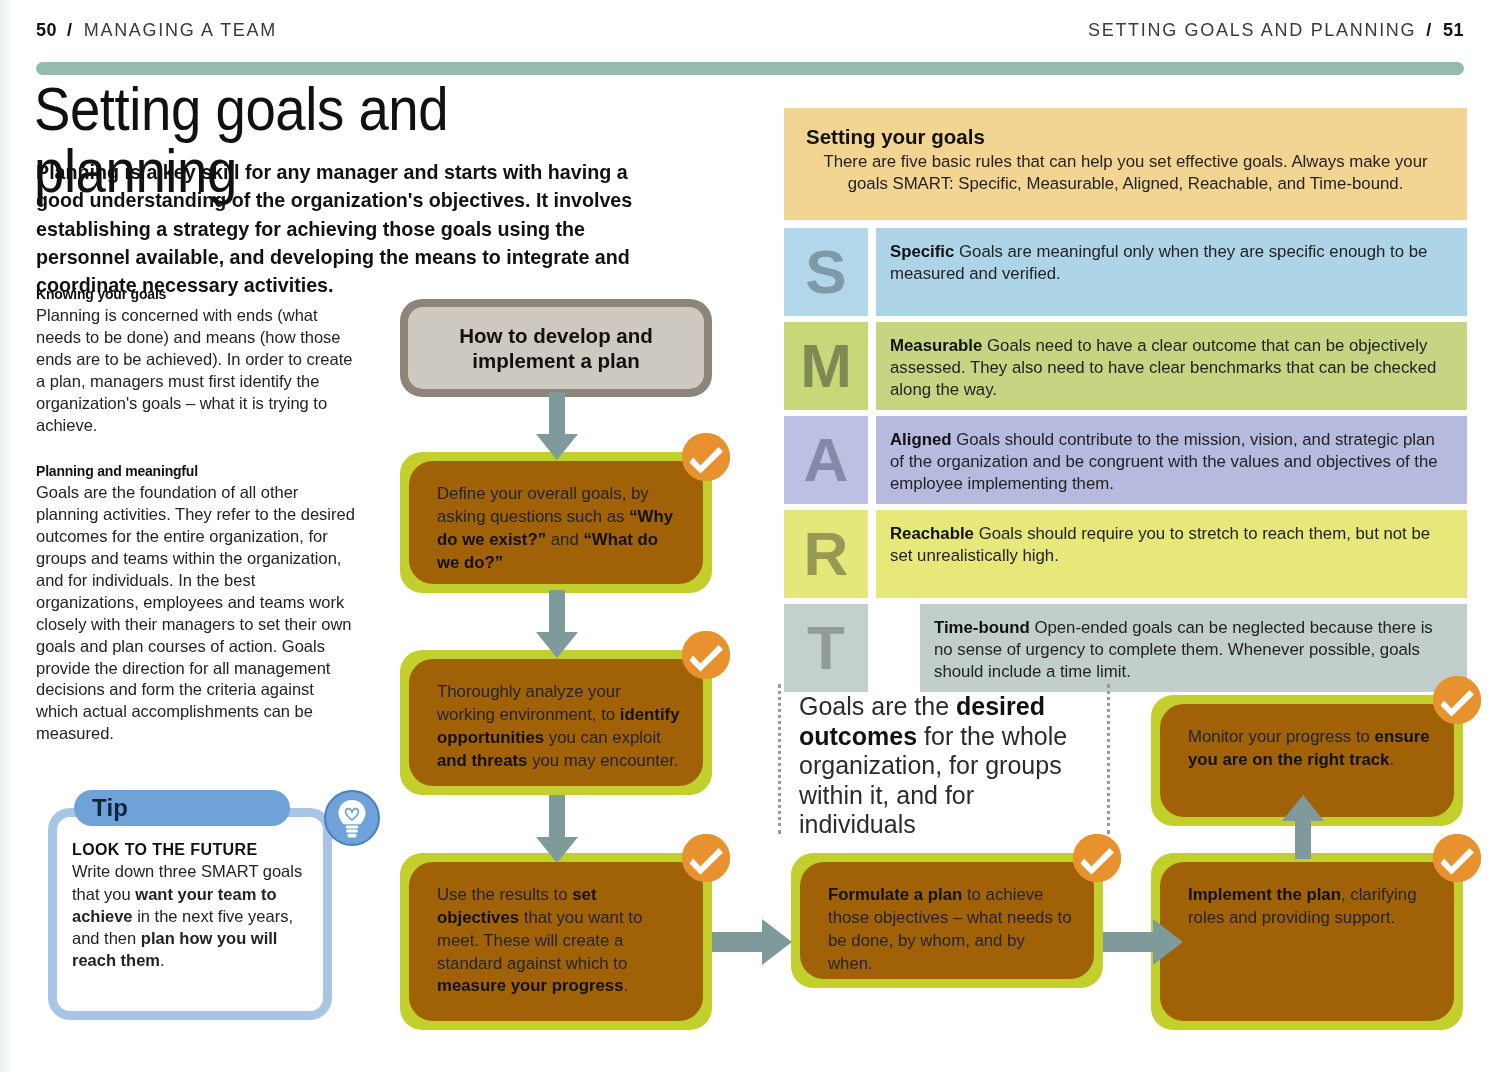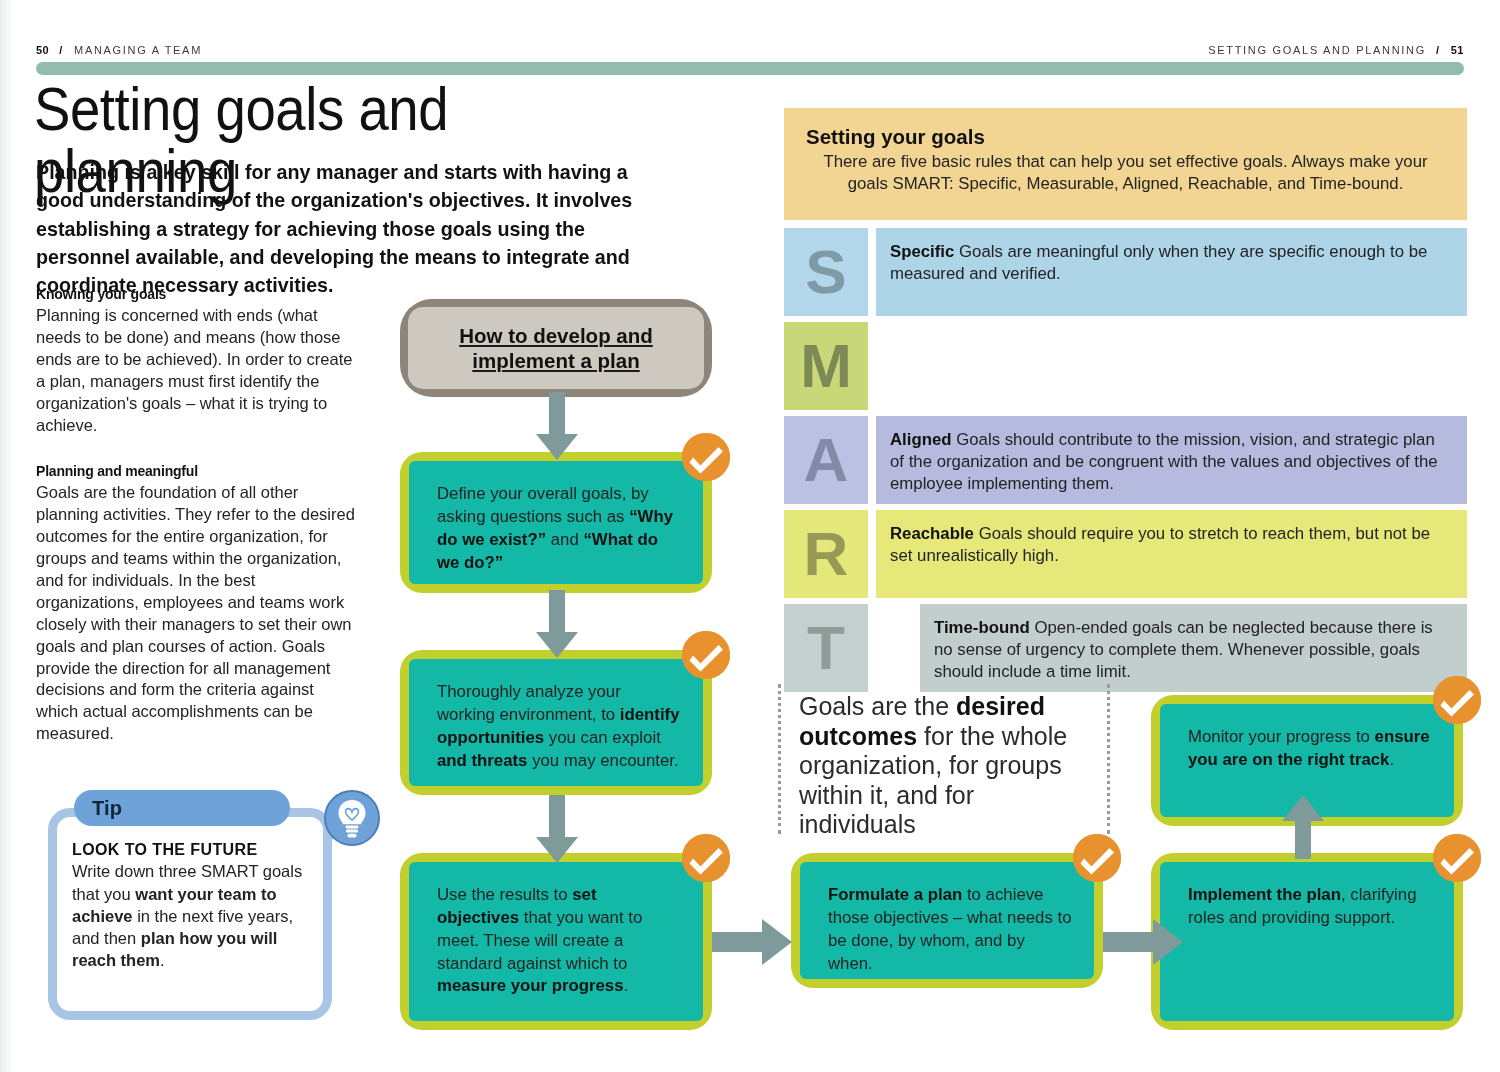--- a/index.html
+++ b/index.html
@@ -7,21 +7,21 @@
     width:1500px;height:1072px;position:relative;overflow:hidden;
     font-family:"Liberation Sans","DejaVu Sans",sans-serif;
     color:#1b1b1b;
     background:
       linear-gradient(to right,#e9eef0 0px,#ffffff 14px,#ffffff 100%),
       #ffffff;
   }
   .page{position:absolute;inset:0;}
 
   
-  .runhead{position:absolute;top:44px;font-size:11px;letter-spacing:1.7px;color:#3a3a3a;white-space:nowrap;}
+  .runhead{position:absolute;top:20px;font-size:18px;letter-spacing:1.7px;color:#3a3a3a;white-space:nowrap;}
   .runhead .num{font-weight:bold;color:#111;letter-spacing:0.5px;}
   .runhead .slash{font-weight:bold;color:#111;margin:0 10px;}
   .runhead.left{left:36px;}
   .runhead.right{right:36px;}
   .rulebar{position:absolute;top:62px;left:36px;right:36px;height:13px;background:#93bcb1;border-radius:7px;}
 
   
   .bigtitle{
     position:absolute;left:34px;top:78px;width:700px;
     font-size:62px;line-height:1.0;font-weight:400;color:#111;
@@ -43,49 +43,49 @@
   
   .tipwrap{position:absolute;left:26px;top:790px;width:336px;height:250px;}
   .tipbody{
     position:absolute;left:22px;top:18px;width:284px;height:212px;
     border:9px solid #a8c5e6;border-radius:22px;background:#fff;box-sizing:border-box;
   }
   .tipstem{position:absolute;left:282px;top:38px;width:42px;height:11px;background:#a8c5e6;}
   .tiptab{
     position:absolute;left:48px;top:0px;width:216px;height:36px;
     background:#6fa2d8;border-radius:18px;
-    font-size:20px;font-weight:bold;color:#12243a;
+    font-size:24px;font-weight:bold;color:#12243a;
     display:flex;align-items:center;padding-left:18px;box-sizing:border-box;
     letter-spacing:0.2px;
   }
   .bulb{position:absolute;left:298px;top:0px;width:56px;height:56px;}
   .tiptext{position:absolute;left:46px;top:48px;width:240px;font-size:16.5px;line-height:1.34;color:#232323;}
   .tiptitle{font-weight:bold;font-size:16px;letter-spacing:0.4px;color:#111;}
 
   
   .fbox{
     position:absolute;background:#c2cf2c;border-radius:22px;
     box-sizing:border-box;padding:9px;
   }
   .fbox .inner{
-    width:100%;height:100%;background:#14b8a6;border-radius:6px;box-sizing:border-box;
+    width:100%;height:100%;background:#a16207;border-radius:24px;box-sizing:border-box;
     padding:22px 22px 14px 28px;
     font-size:16.8px;line-height:1.36;color:#232323;
   }
   .fbox b{font-weight:bold;color:#111;}
   .tick{
     position:absolute;width:48px;height:48px;border-radius:50%;
     background:#e8922f;z-index:6;
   }
   .tick svg{display:block;}
 
   
   .greybox{
     position:absolute;left:400px;top:299px;width:312px;height:98px;
-    background:#8d857a;border-radius:32px;box-sizing:border-box;padding:8px;text-decoration:underline;
+    background:#8d857a;border-radius:22px;box-sizing:border-box;padding:8px;
   }
   .greybox .inner{
     width:100%;height:100%;background:#cdc9c1;border-radius:15px;
     display:flex;align-items:center;justify-content:center;text-align:center;
     font-size:20.5px;font-weight:bold;line-height:1.22;color:#111;
   }
 
   .arrow-down{position:absolute;z-index:2;}
   .arrow-right{position:absolute;z-index:2;}
   .arrow-up{position:absolute;z-index:2;}
@@ -268,20 +268,21 @@
 
   <div class="srow" id="srow0" style="top:228px;height:88px;">
     <div class="sletter" style="background: rgb(179, 215, 234); color: rgb(126, 154, 166);">S</div>
     <div class="sgap"></div>
     <div class="stext" style="background: rgb(174, 212, 232);"><b>Specific</b> <span>Goals are meaningful only when they are specific enough to be measured and verified.</span></div>
   </div>
 
   <div class="srow" id="srow1" style="top:322px;height:88px;">
     <div class="sletter" style="background: rgb(200, 216, 120); color: rgb(126, 138, 86);">M</div>
     <div class="sgap"></div>
+    <div class="stext" style="background: rgb(197, 213, 130);"><b>Measurable</b> <span>Goals need to have a clear outcome that can be objectively assessed. They also need to have clear benchmarks that can be checked along the way.</span></div>
   </div>
 
   <div class="srow" id="srow2" style="top:416px;height:88px;">
     <div class="sletter" style="background: rgb(188, 192, 226); color: rgb(133, 137, 168);">A</div>
     <div class="sgap"></div>
     <div class="stext" style="background: rgb(182, 186, 223);"><b>Aligned</b> <span>Goals should contribute to the mission, vision, and strategic plan of the organization and be congruent with the values and objectives of the employee implementing them.</span></div>
   </div>
 
   <div class="srow" id="srow3" style="top:510px;height:88px;">
     <div class="sletter" style="background: rgb(228, 231, 122); color: rgb(150, 154, 85);">R</div>

